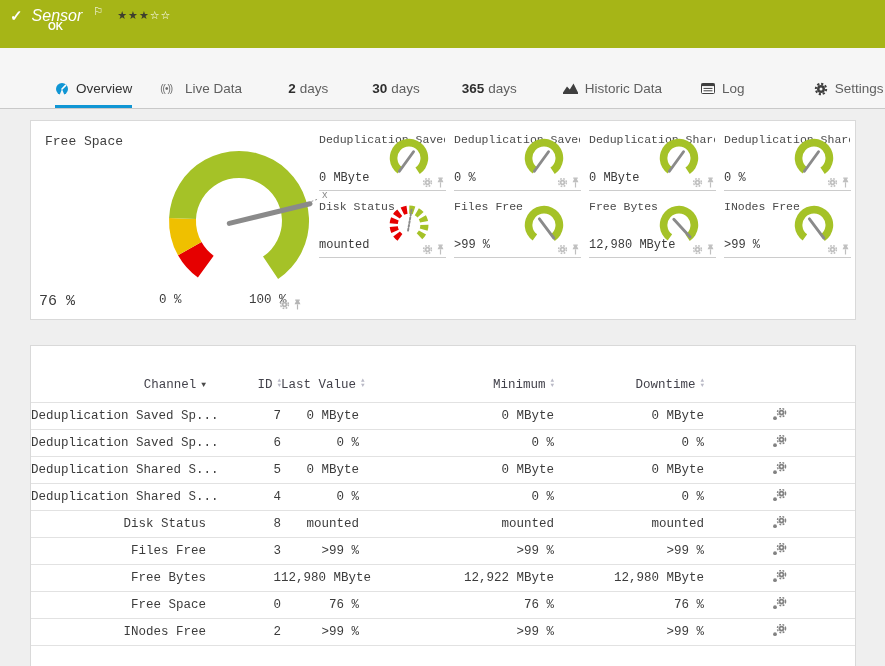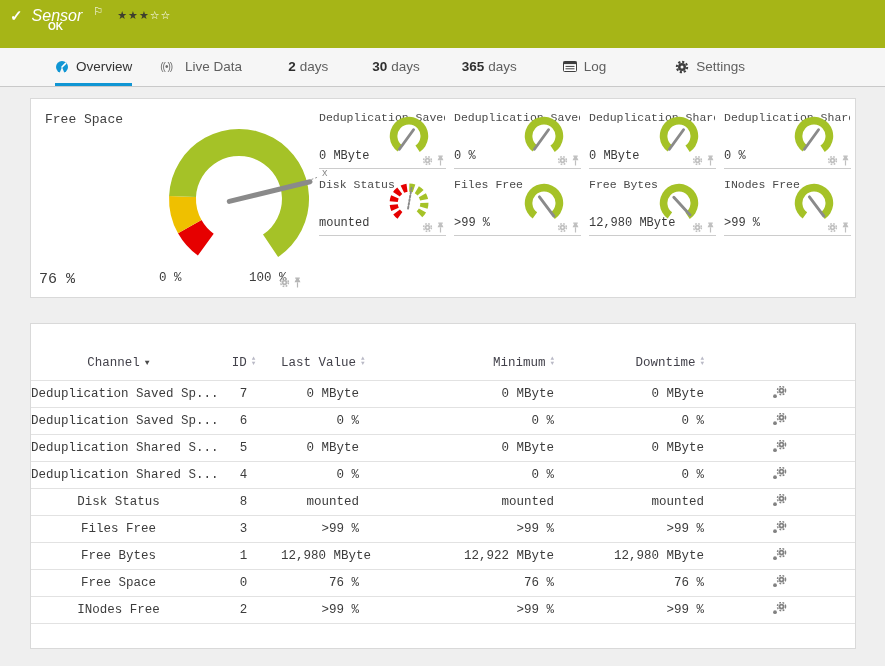--- a/index.html
+++ b/index.html
@@ -9,21 +9,21 @@
   .topbar{height:48px;background:#a6b517;position:relative;color:#fff;}
   .topbar .titlerow{position:absolute;left:10px;top:7px;display:flex;align-items:baseline;white-space:nowrap;}
   .check{font-size:15px;font-weight:bold;margin-right:9px;}
   .kind{font-style:italic;font-size:16px;margin-right:6px;}
   .sname{font-size:16px;font-weight:bold;}
   .flag{font-size:11px;margin-left:5px;position:relative;top:-6px;}
   .stars{margin-left:14px;font-size:11px;letter-spacing:1px;position:relative;top:-2px;}
   .star-f{color:#3e3e2e;} .star-e{color:#fff;}
   .okstate{position:absolute;left:48px;top:21px;font-size:10px;font-weight:bold;}
   
-  .tabstrip{height:39px;background:#f6f6f6;border-bottom:1px solid #c9c9c9;
+  .tabstrip{height:61px;background:#f6f6f6;border-bottom:1px solid #c9c9c9;
             display:flex;align-items:flex-end;padding-left:55px;box-sizing:border-box;}
   .tab{display:flex;align-items:center;font-size:13.5px;color:#5f5f5f;
        padding-bottom:9px;border-bottom:3px solid transparent;cursor:pointer;white-space:nowrap;}
   .tab.active{color:#333;border-bottom-color:#1096d4;}
   .tab b{color:#2f2f2f;margin-right:4px;}
   .tab .ticon{margin-right:7px;display:inline-flex;align-items:center;}
   .tab .ticon-text{font-size:10px;color:#6e6e6e;margin-right:6px;letter-spacing:-1px;}
   
   .content{padding:11px 29px 0 30px;}
   .panel{background:#fff;border:1px solid #d9d9d9;box-sizing:border-box;font-family:Liberation Mono, monospace;}
@@ -43,21 +43,21 @@
               max-width:126px;overflow:hidden;}
   .mini-svg{position:absolute;right:12px;top:2px;}
   .mini-val{position:absolute;left:0;bottom:5px;font-size:12px;color:#3a3a3a;white-space:nowrap;}
   .mini-corner{right:1px;bottom:2px;}
   
   .panel.table{margin-top:25px;height:326px;padding-top:26px;overflow:hidden;}
   table.channels{width:100%;border-collapse:collapse;font-size:12.5px;color:#3c3c3c;table-layout:fixed;}
   .channels th{font-weight:normal;color:#43424b;border-bottom:1px solid #e2e2e2;
                padding:6px 0 10px;white-space:nowrap;cursor:pointer;}
   .channels td{border-bottom:1px solid #e2e2e2;height:26px;padding:0;white-space:nowrap;}
-  .col-l{text-align:center;} .col-r{text-align:right;}
+  .col-l{text-align:right;} .col-r{text-align:right;}
   .pad-first{padding-left:27px;}
   .sort{display:inline-block;margin-left:5px;}
   .sort-desc{color:#4a4a4a;font-size:8px;position:relative;top:-1px;}
   .sort-both{color:#b9b9c6;font-size:6px;line-height:5px;display:inline-block;
              vertical-align:middle;position:relative;top:-2px;}
   .edit-cell{text-align:center;}
   .iconbtn{display:inline-flex;cursor:pointer;}
 </style>
 </head>
 <body>
@@ -93,20 +93,28 @@
       <b>2</b>
       <span>days</span>
     </div>
     <div class="tab" style="margin-right: 42px;">
       <b>30</b>
       <span>days</span>
     </div>
     <div class="tab" style="margin-right: 46px;">
       <b>365</b>
       <span>days</span>
+    </div>
+    <div class="tab" style="margin-right: 39px;">
+      <span class="ticon">
+        <svg width="15" height="11" viewBox="0 0 15 11">
+     <path d="M0 11 V9.5 L4 3.5 L6.8 6.5 L10.5 0.5 L15 9.5 V11 Z" fill="#3f3f3f"></path>
+        </svg>
+      </span>
+      <span>Historic Data</span>
     </div>
     <div class="tab" style="margin-right: 69px;">
       <span class="ticon">
         <svg width="14" height="11" viewBox="0 0 14 11">
      <rect x="0.5" y="0.5" width="13" height="10" rx="1" fill="#fff" stroke="#3f3f3f"></rect>
      <rect x="0.5" y="0.5" width="13" height="2.6" fill="#3f3f3f"></rect>
      <line x1="2.5" y1="5.4" x2="11.5" y2="5.4" stroke="#3f3f3f"></line>
      <line x1="2.5" y1="7.8" x2="11.5" y2="7.8" stroke="#3f3f3f"></line>
         </svg>
       </span>

